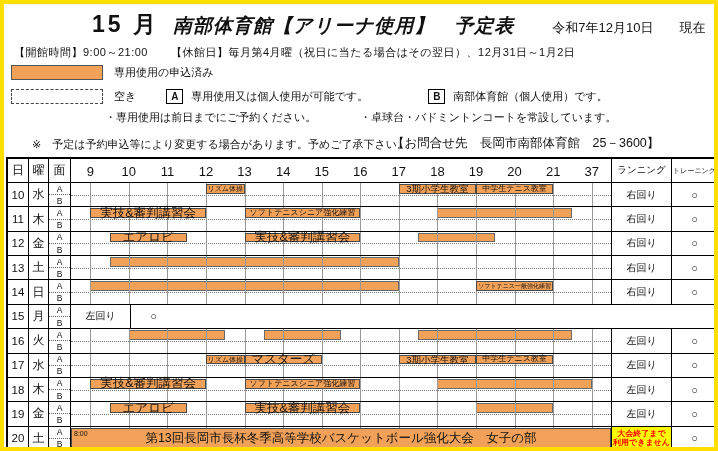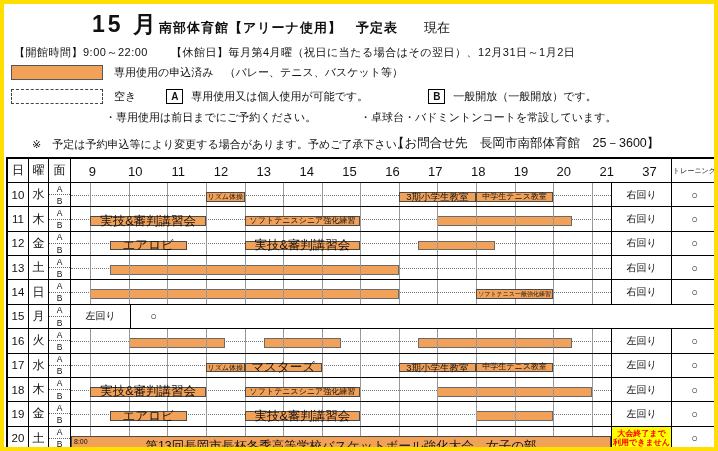--- a/index.html
+++ b/index.html
@@ -10,21 +10,21 @@
     border: 4px solid #ffdf00;
     font-family: "Liberation Sans", "DejaVu Sans", sans-serif;
     color: #111;
     overflow: hidden;
   }
   .abs { position: absolute; }
 
   
   #title-row { top: 5px; left: 0; width: 710px; display: flex; align-items: baseline; padding-left: 88px; }
   #title-month { font-size: 23px; font-weight: bold; letter-spacing: 3px; }
-  #title-main { font-size: 13px; font-weight: bold; letter-spacing: 1px; }
+  #title-main { font-size: 19px; font-weight: bold; margin-left: 14px; letter-spacing: 1px; font-style: italic; }
   #title-date { font-size: 13px; margin-left: 38px; }
   #title-now { font-size: 13px; margin-left: 26px; }
 
   #info-line { top: 41px; left: 10px; font-size: 11px; letter-spacing: .5px; }
 
   
   .swatch { display: inline-block; width: 92px; height: 15px; vertical-align: middle; }
   #legend-reserved { top: 61px; left: 7px; font-size: 11px; display: flex; align-items: center; gap: 11px; }
   #legend-vacant-row { top: 85px; left: 7px; font-size: 11px; display: flex; align-items: center; }
   .keybox {
@@ -60,59 +60,59 @@
   .court-half { flex: 1; width: 100%; display: flex; align-items: center; justify-content: center; font-size: 8.5px; }
   .court-half.b { border-top: 1px dotted #666; }
 
   .hline { position: absolute; top: 0; bottom: 0; width: 1px; background: #989898; z-index: 2; }
   .ab-divider { position: absolute; left: 0; right: 0; top: 50%; border-top: 1px dotted #777; z-index: 1; }
 
   .event {
     position: absolute; top: 1px; height: calc(50% - 2px);
     background: #f2a158; border: 1px solid #4a4a4a;
     display: flex; align-items: center; justify-content: center;
-    white-space: nowrap; z-index: 3; line-height: 1; margin-top: 8px;
+    white-space: nowrap; z-index: 3; line-height: 1;
   }
   .event.blank { border: 1px solid #6a6a6a; z-index: 1; }
   .event.lg { font-size: 12.5px; }
   .event.md { font-size: 9.5px; }
   .event.sm { font-size: 8px; }
   .event.xs { font-size: 7px; }
   .event.xxs { font-size: 6px; }
   .event.left { justify-content: flex-start; padding-left: 4px; }
   .event.full { top: 1px; height: calc(100% - 2px); font-size: 12.5px; z-index: 4; }
   .time-note { position: absolute; left: 2px; top: 1px; font-size: 7px; }
 
   .run-alert { background: #ffff00; color: #ff0000; font-size: 8px; font-weight: bold;
                flex-direction: column; line-height: 1.2; text-align: center; }
 </style>
 </head>
 <body>
 
 <div id="title-row" class="abs">
   <span id="title-month">15 月</span>
   <span id="title-main">南部体育館【アリーナ使用】　予定表</span>
+  <span id="title-date">令和7年12月10日</span>
   <span id="title-now">現在</span>
 </div>
 
-<div id="info-line" class="abs">【開館時間】9:00～22:00　　【休館日】毎月第4月曜（祝日に当たる場合はその翌日）、12月31日～1月2日</div>
+<div id="info-line" class="abs">【開館時間】9:00～21:00　　【休館日】毎月第4月曜（祝日に当たる場合はその翌日）、12月31日～1月2日</div>
 
 <div id="legend-reserved" class="abs">
   <span class="swatch" style="background:#f2a158;border:1px solid #555;"></span>
   <span>専用使用の申込済み</span>
-  <span>（バレー、テニス、バスケット等）</span>
 </div>
 
 <div id="legend-vacant-row" class="abs">
   <span class="swatch" style="background:#fff;border:1px dashed #444;"></span>
   <span style="margin-left:11px;">空き</span>
   <span class="keybox" style="margin-left:30px;">A</span>
   <span style="margin-left:8px;">専用使用又は個人使用が可能です。</span>
   <span class="keybox" style="margin-left:60px;">B</span>
-  <span style="margin-left:8px;">一般開放（一般開放）です。</span>
+  <span style="margin-left:8px;">南部体育館（個人使用）です。</span>
 </div>
 
 <div id="legend-subs" class="abs">
   <span id="legend-sub-a">・専用使用は前日までにご予約ください。</span>
   <span id="legend-sub-b">・卓球台・バドミントンコートを常設しています。</span>
 </div>
 
 <div id="note-line" class="abs">※　予定は予約申込等により変更する場合があります。予めご了承下さい。</div>
 <div id="contact-line" class="abs">【お問合せ先　長岡市南部体育館　25－3600】</div>
 
@@ -130,20 +130,21 @@
         <span class="hour-label" style="left: 39.2857%;">14</span>
         <span class="hour-label" style="left: 46.4286%;">15</span>
         <span class="hour-label" style="left: 53.5714%;">16</span>
         <span class="hour-label" style="left: 60.7143%;">17</span>
         <span class="hour-label" style="left: 67.8571%;">18</span>
         <span class="hour-label" style="left: 75%;">19</span>
         <span class="hour-label" style="left: 82.1429%;">20</span>
         <span class="hour-label" style="left: 89.2857%;">21</span>
         <span class="hour-label" style="left: 96.4286%;">37</span>
       </div>
+    <div class="cell c-run">ランニング</div>
     <div class="cell c-train">トレーニング</div>
   </div>
   <div id="schedule-rows-anchor" style="display:contents;"></div>
 <div class="s-row">
       <div class="cell c-date">10</div>
       <div class="cell c-day">水</div>
       <div class="cell c-court">
         <div class="court-half">A</div>
         <div class="court-half b">B</div>
       </div>

